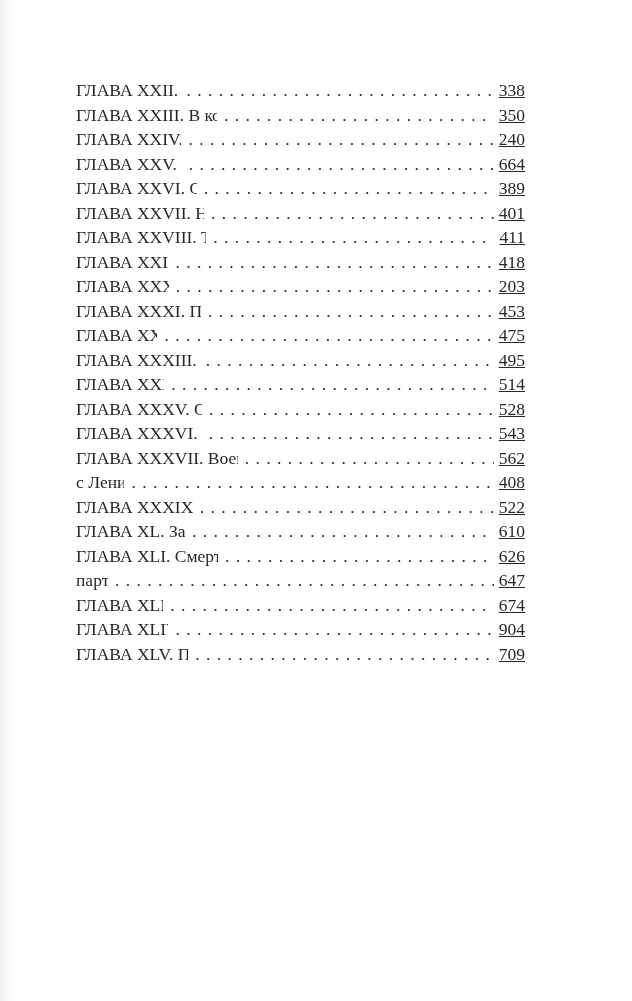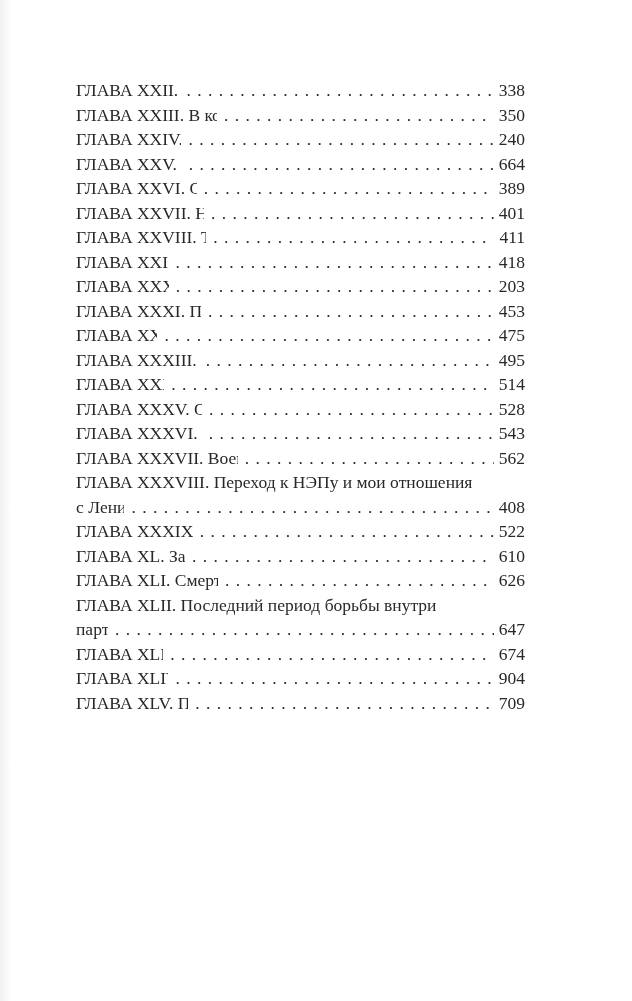--- a/index.html
+++ b/index.html
@@ -50,20 +50,21 @@
     white-space: nowrap;
     margin: 0 5px 0 7px;
     letter-spacing: 1px;
   }
   .toc-dots::after {
     content: ". . . . . . . . . . . . . . . . . . . . . . . . . . . . . . . . . . . . . . . . . . . . . . . . . . . . . . . . . .";
   }
   .toc-page {
     flex: 0 0 auto;
     white-space: nowrap;
+    text-decoration: underline;
   }
 </style>
 </head>
 <body>
 
 <div class="page">
   <div class="edge-shade"></div>
   <div class="toc" id="toc">
       <div class="toc-line">
         <span class="toc-title">ГЛАВА XXII. В Нью-Йорке</span>
@@ -139,44 +140,38 @@
         <span class="toc-title">ГЛАВА XXXVI. Военная оппозиция</span>
         <span class="toc-dots"></span>
         <span class="toc-page">543</span>
       </div>
       <div class="toc-line">
         <span class="toc-title">ГЛАВА XXXVII. Военно-стратегические разногласия</span>
         <span class="toc-dots"></span>
         <span class="toc-page">562</span>
       </div>
       <div class="toc-line">
-        <span class="toc-title">ГЛАВА XXXVIII. Переход к НЭПу и мои отношения</span>
-      </div>
-      <div class="toc-line">
         <span class="toc-title">с Лениным</span>
         <span class="toc-dots"></span>
         <span class="toc-page">408</span>
       </div>
       <div class="toc-line">
         <span class="toc-title">ГЛАВА XXXIX. Болезнь Ленина</span>
         <span class="toc-dots"></span>
         <span class="toc-page">522</span>
       </div>
       <div class="toc-line">
         <span class="toc-title">ГЛАВА XL. Заговор эпигонов</span>
         <span class="toc-dots"></span>
         <span class="toc-page">610</span>
       </div>
       <div class="toc-line">
         <span class="toc-title">ГЛАВА XLI. Смерть Ленина и сдвиг власти</span>
         <span class="toc-dots"></span>
         <span class="toc-page">626</span>
-      </div>
-      <div class="toc-line">
-        <span class="toc-title">ГЛАВА XLII. Последний период борьбы внутри</span>
       </div>
       <div class="toc-line">
         <span class="toc-title">партии</span>
         <span class="toc-dots"></span>
         <span class="toc-page">647</span>
       </div>
       <div class="toc-line">
         <span class="toc-title">ГЛАВА XLIII. Ссылка</span>
         <span class="toc-dots"></span>
         <span class="toc-page">674</span>

